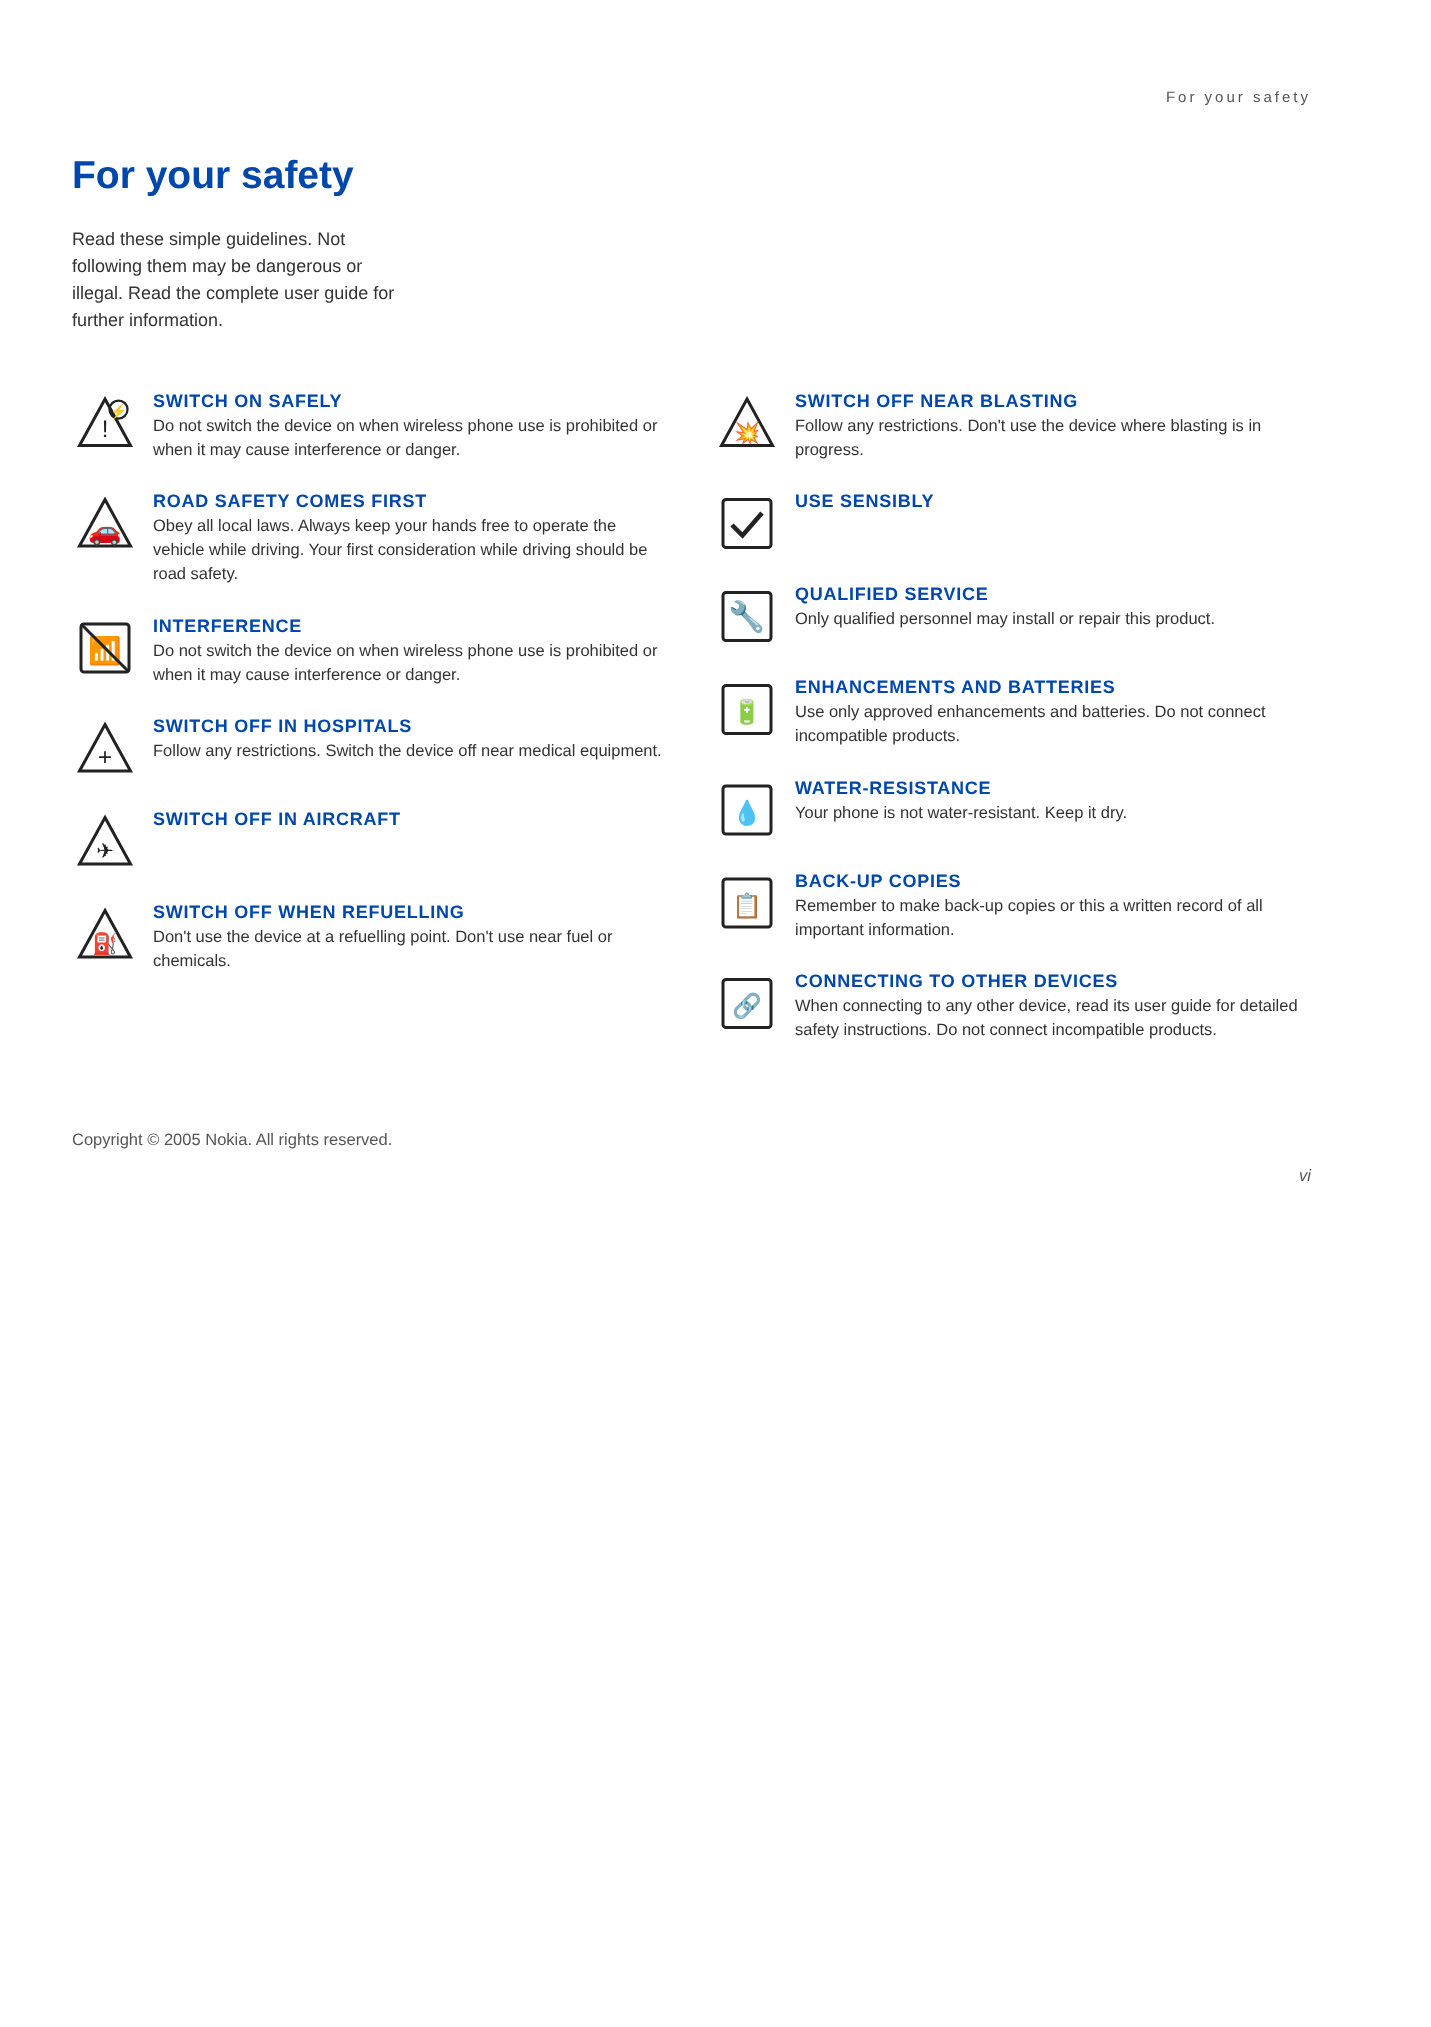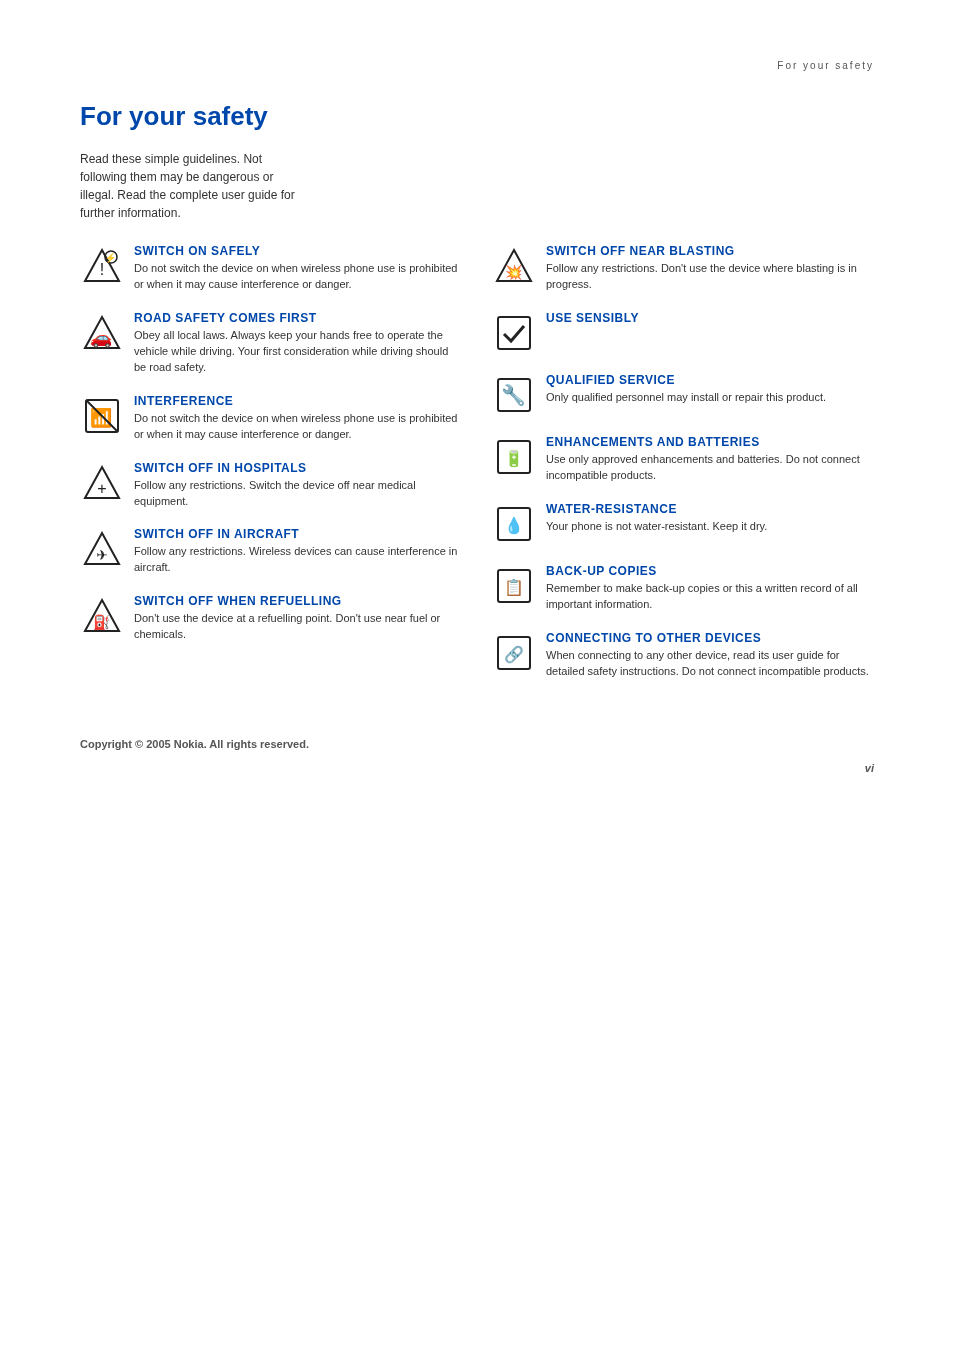--- a/index.html
+++ b/index.html
@@ -9,39 +9,39 @@
       font-size: 12px;
       color: #222;
       width: 954px;
       min-height: 1351px;
     }
     .page {
       width: 954px;
       min-height: 1351px;
       background: #fff;
       position: relative;
-      padding: 60px 80px 60px 80px;
+      padding: 60px 80px 60px 48px;
     }
     .header-right {
       text-align: right;
       font-size: 10px;
       letter-spacing: 2px;
       color: #555;
       margin-bottom: 30px;
     }
     .page-title {
       font-size: 26px;
       font-weight: bold;
       color: #0047ab;
       margin-bottom: 18px;
     }
     .intro-text {
       font-size: 12px;
       color: #333;
-      margin-bottom: 22px;
+      margin-bottom: 38px;
       max-width: 220px;
       line-height: 1.5;
     }
     .content-area {
       display: flex;
       gap: 30px;
     }
     .column {
       flex: 1;
     }
@@ -81,21 +81,20 @@
     }
     .footer {
       text-align: left;
       font-size: 11px;
       color: #555;
       margin-top: 30px;
       padding-top: 10px;
       display: flex;
       justify-content: space-between;
       border-top: none;
-      font-weight: bold;
     }
     .footer-page {
       font-style: italic;
       font-size: 11px;
       margin-top: 24px;
     }
   </style>
 </head>
 <body>
 
@@ -166,21 +165,20 @@
 
       <div class="safety-item">
         <div class="icon-box">
           <svg viewBox="0 0 38 38" xmlns="http://www.w3.org/2000/svg">
             <polygon points="19,3 36,34 2,34" fill="none" stroke="#222" stroke-width="2"></polygon>
             <text x="19" y="30" text-anchor="middle" font-size="14" fill="#222">✈</text>
           </svg>
         </div>
         <div class="item-text">
           <div class="item-title">SWITCH OFF IN AIRCRAFT</div>
-          <div class="item-body">Follow any restrictions. Wireless devices can cause interference in aircraft.</div>
         </div>
       </div>
 
       <div class="safety-item">
         <div class="icon-box">
           <svg viewBox="0 0 38 38" xmlns="http://www.w3.org/2000/svg">
             <polygon points="19,3 36,34 2,34" fill="none" stroke="#222" stroke-width="2"></polygon>
             <text x="19" y="30" text-anchor="middle" font-size="14" fill="#222">⛽</text>
           </svg>
         </div>

